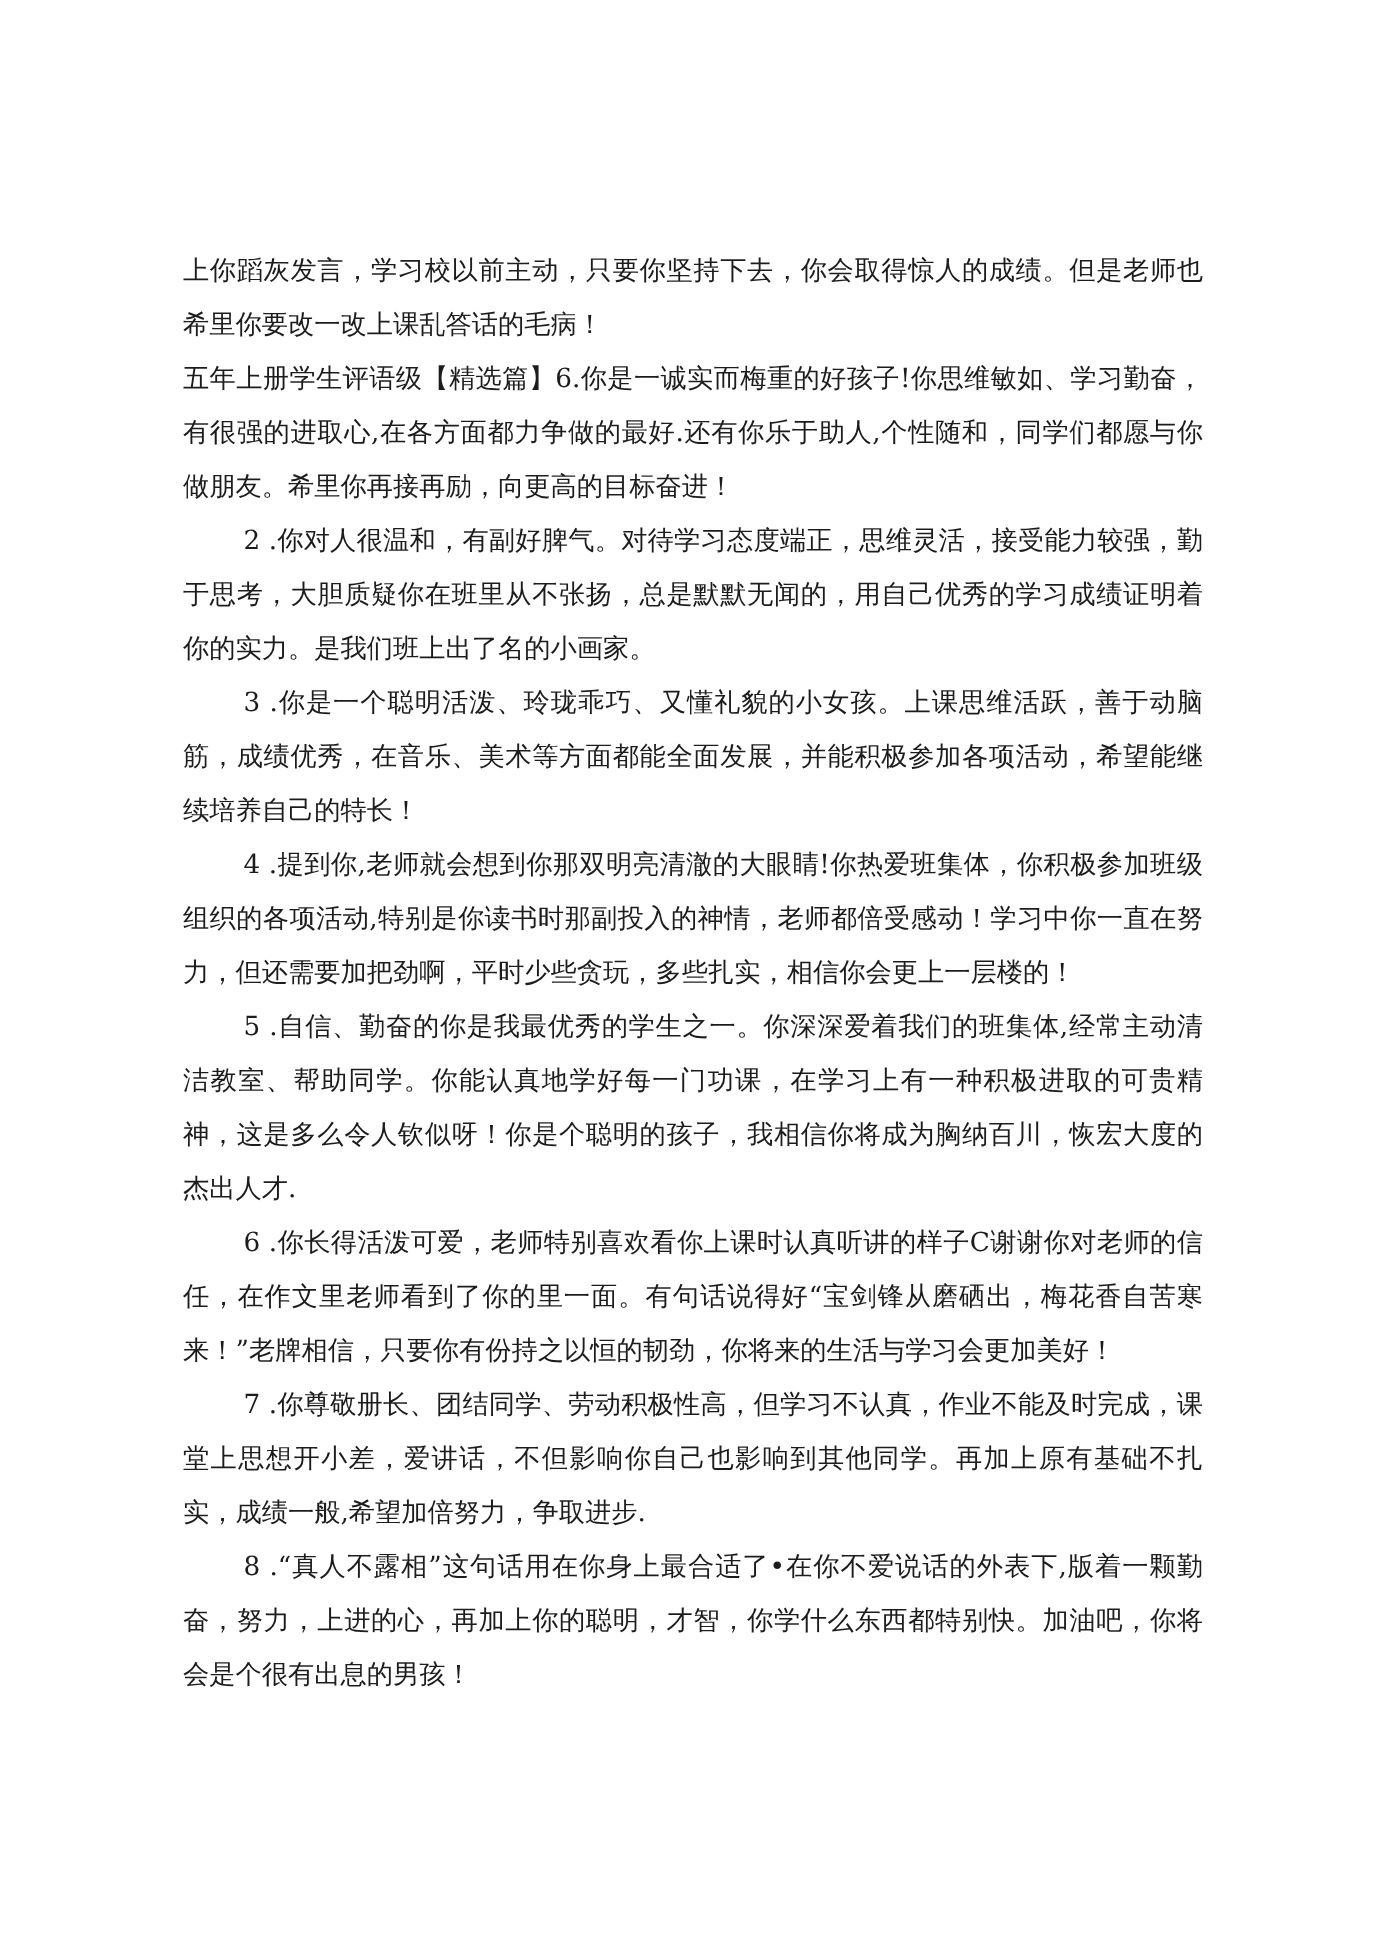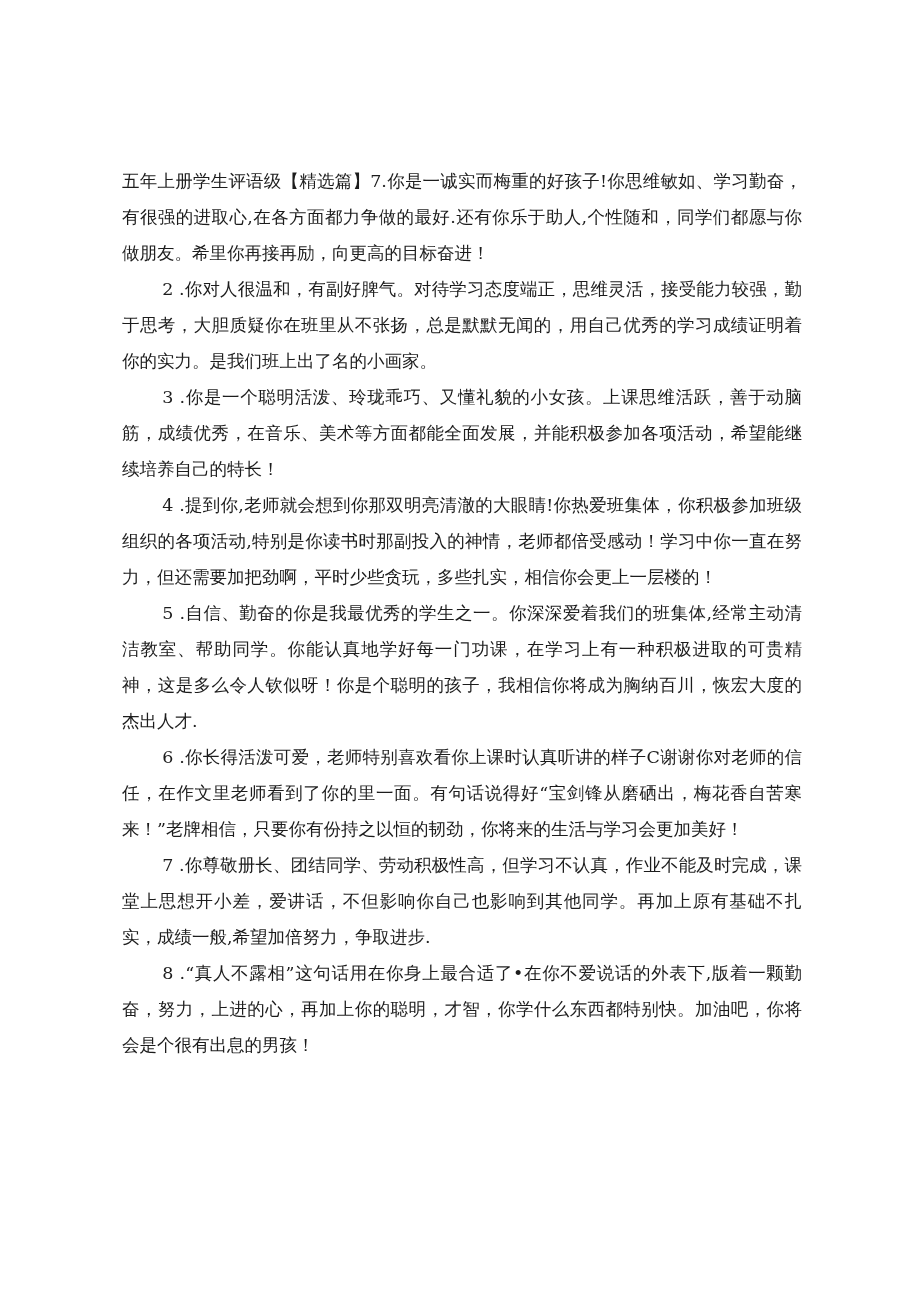--- a/index.html
+++ b/index.html
@@ -30,21 +30,22 @@
     word-break: break-all;
   }
   .para.indent {
     text-indent: 2.3em;
   }
 </style>
 </head>
 <body>
 
 <div class="page">
-  <p class="para">五年上册学生评语级【精选篇】7.你是一诚实而梅重的好孩子!你思维敏如、学习勤奋，有很强的进取心,在各方面都力争做的最好.还有你乐于助人,个性随和，同学们都愿与你做朋友。希里你再接再励，向更高的目标奋进！</p>
+  <p class="para">上你蹈灰发言，学习校以前主动，只要你坚持下去，你会取得惊人的成绩。但是老师也希里你要改一改上课乱答话的毛病！</p>
+  <p class="para">五年上册学生评语级【精选篇】6.你是一诚实而梅重的好孩子!你思维敏如、学习勤奋，有很强的进取心,在各方面都力争做的最好.还有你乐于助人,个性随和，同学们都愿与你做朋友。希里你再接再励，向更高的目标奋进！</p>
   <p class="para indent">2 .你对人很温和，有副好脾气。对待学习态度端正，思维灵活，接受能力较强，勤于思考，大胆质疑你在班里从不张扬，总是默默无闻的，用自己优秀的学习成绩证明着你的实力。是我们班上出了名的小画家。</p>
   <p class="para indent">3 .你是一个聪明活泼、玲珑乖巧、又懂礼貌的小女孩。上课思维活跃，善于动脑筋，成绩优秀，在音乐、美术等方面都能全面发展，并能积极参加各项活动，希望能继续培养自己的特长！</p>
   <p class="para indent">4 .提到你,老师就会想到你那双明亮清澈的大眼睛!你热爱班集体，你积极参加班级组织的各项活动,特别是你读书时那副投入的神情，老师都倍受感动！学习中你一直在努力，但还需要加把劲啊，平时少些贪玩，多些扎实，相信你会更上一层楼的！</p>
   <p class="para indent">5 .自信、勤奋的你是我最优秀的学生之一。你深深爱着我们的班集体,经常主动清洁教室、帮助同学。你能认真地学好每一门功课，在学习上有一种积极进取的可贵精神，这是多么令人钦似呀！你是个聪明的孩子，我相信你将成为胸纳百川，恢宏大度的杰出人才.</p>
   <p class="para indent">6 .你长得活泼可爱，老师特别喜欢看你上课时认真听讲的样子C谢谢你对老师的信任，在作文里老师看到了你的里一面。有句话说得好“宝剑锋从磨硒出，梅花香自苦寒来！”老牌相信，只要你有份持之以恒的韧劲，你将来的生活与学习会更加美好！</p>
   <p class="para indent">7 .你尊敬册长、团结同学、劳动积极性高，但学习不认真，作业不能及时完成，课堂上思想开小差，爱讲话，不但影响你自己也影响到其他同学。再加上原有基础不扎实，成绩一般,希望加倍努力，争取进步.</p>
   <p class="para indent">8 .“真人不露相”这句话用在你身上最合适了•在你不爱说话的外表下,版着一颗勤奋，努力，上进的心，再加上你的聪明，才智，你学什么东西都特别快。加油吧，你将会是个很有出息的男孩！</p>
 </div>
 
 </body></html>

